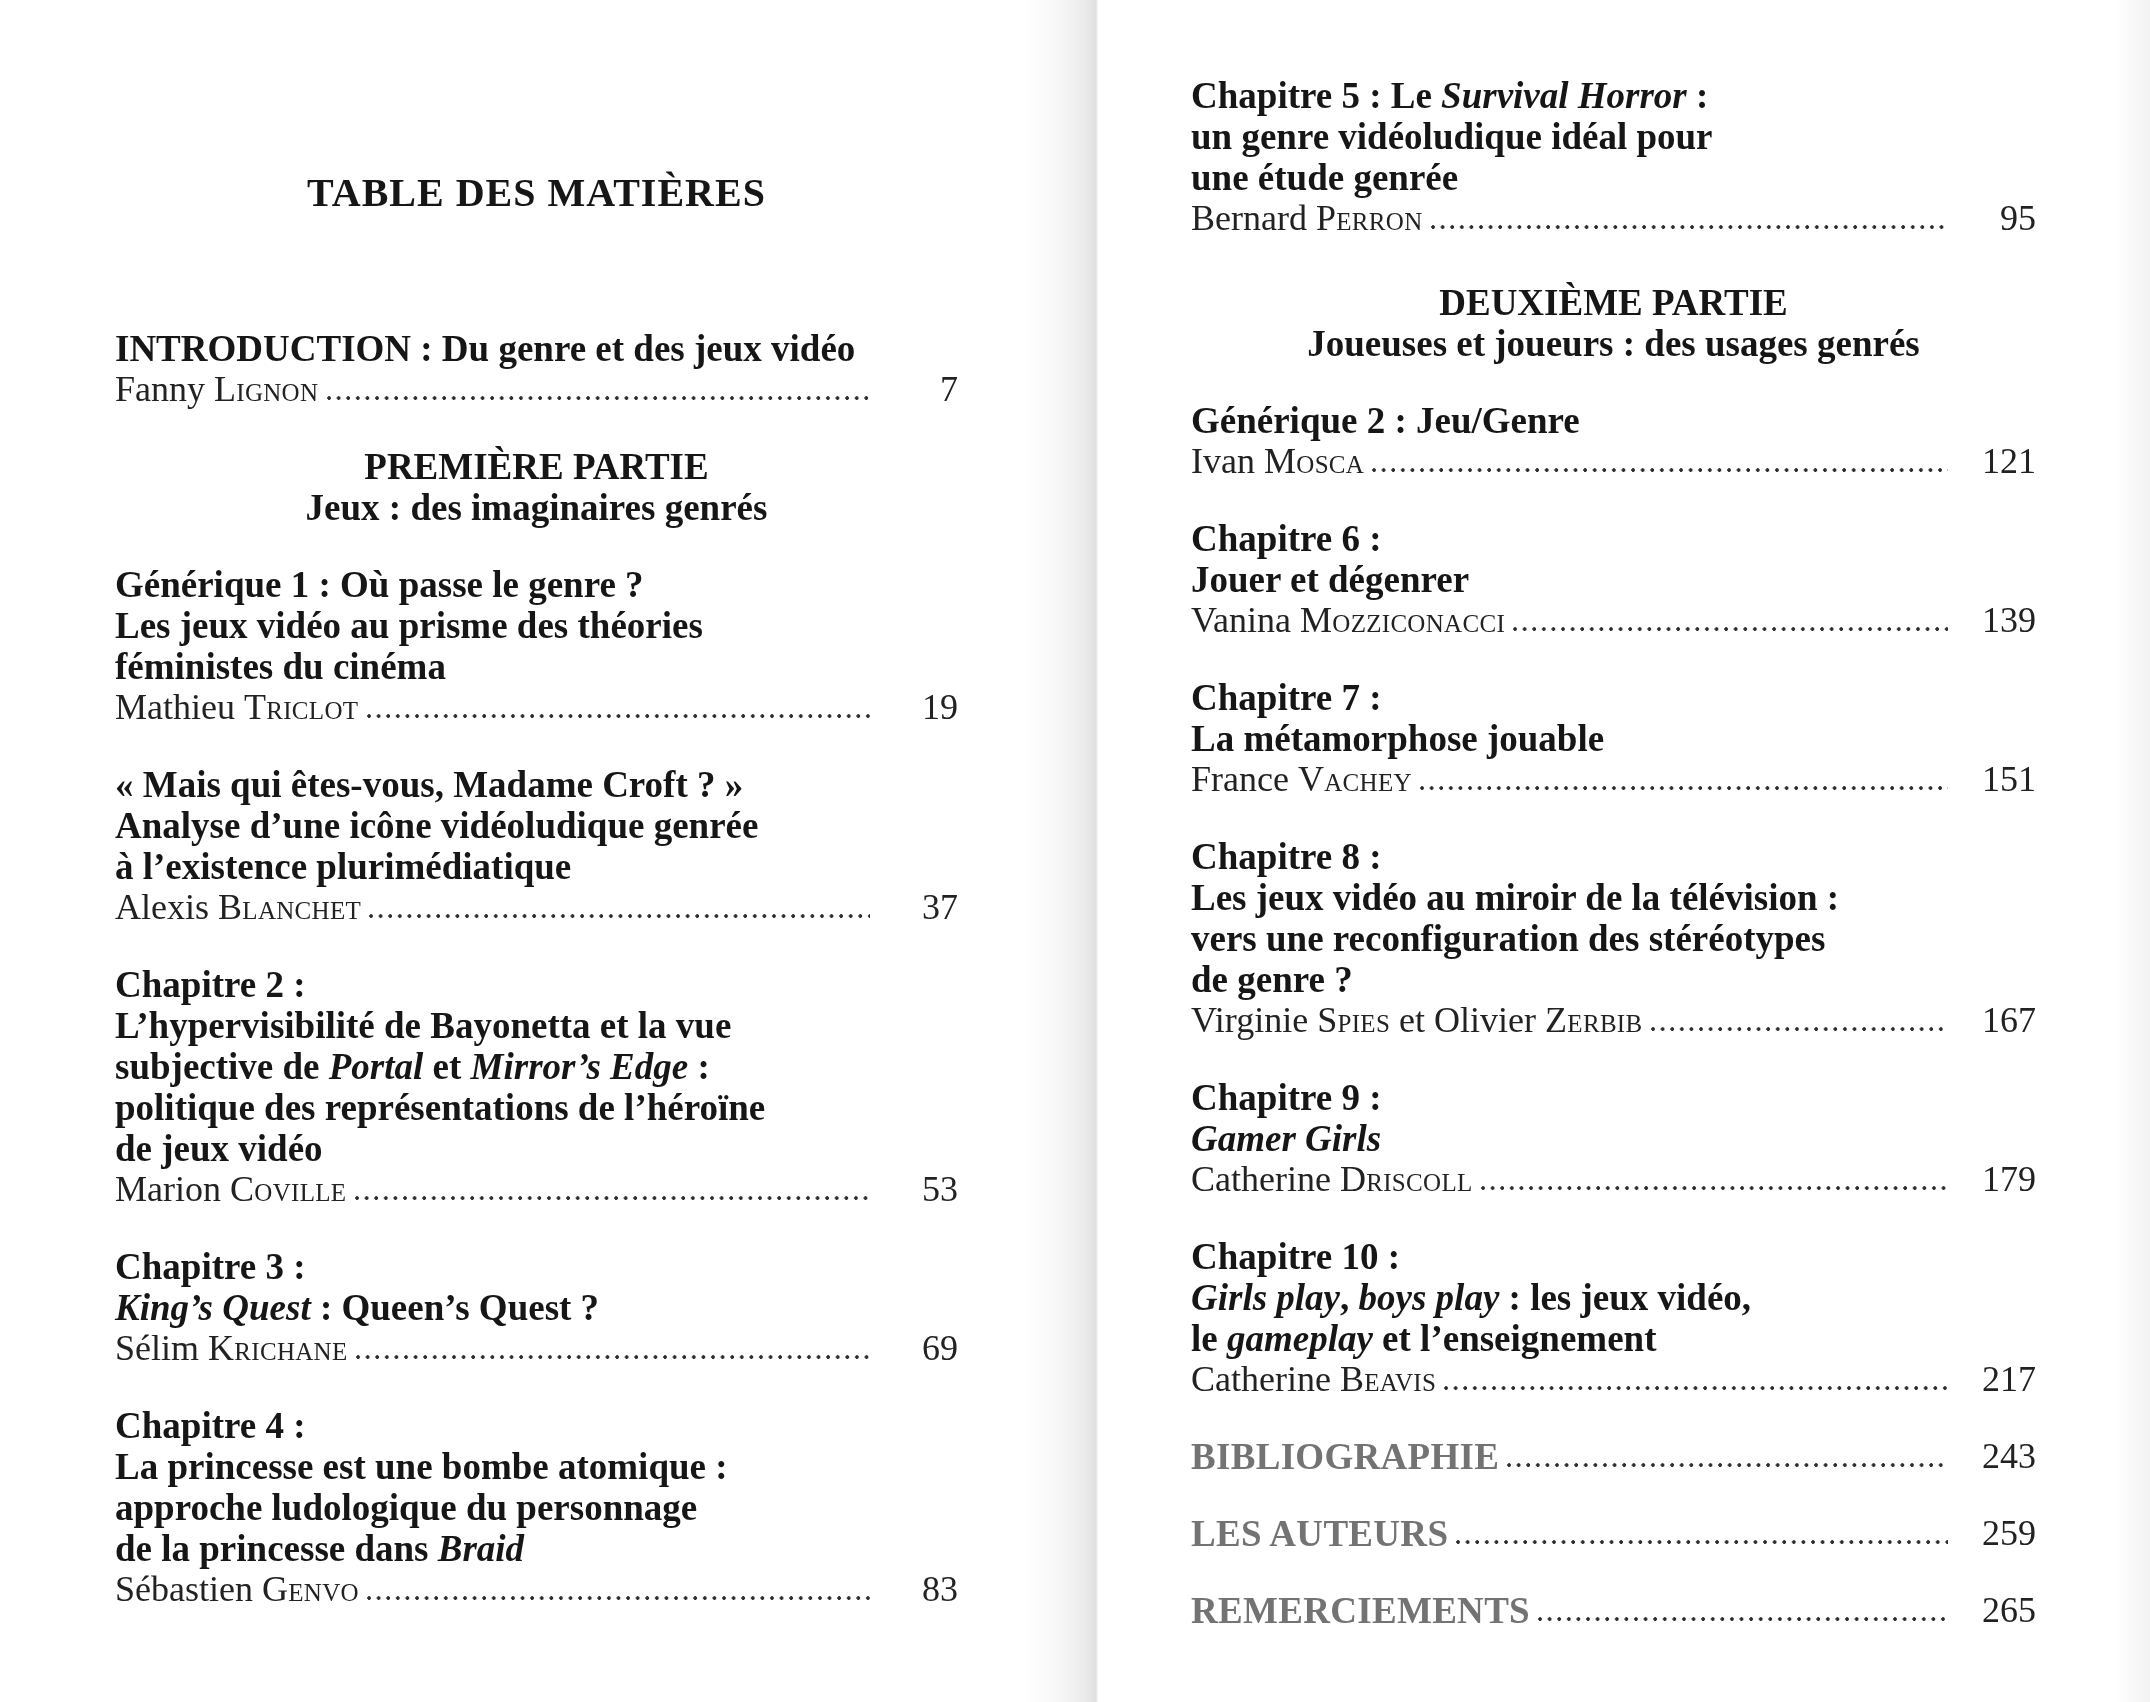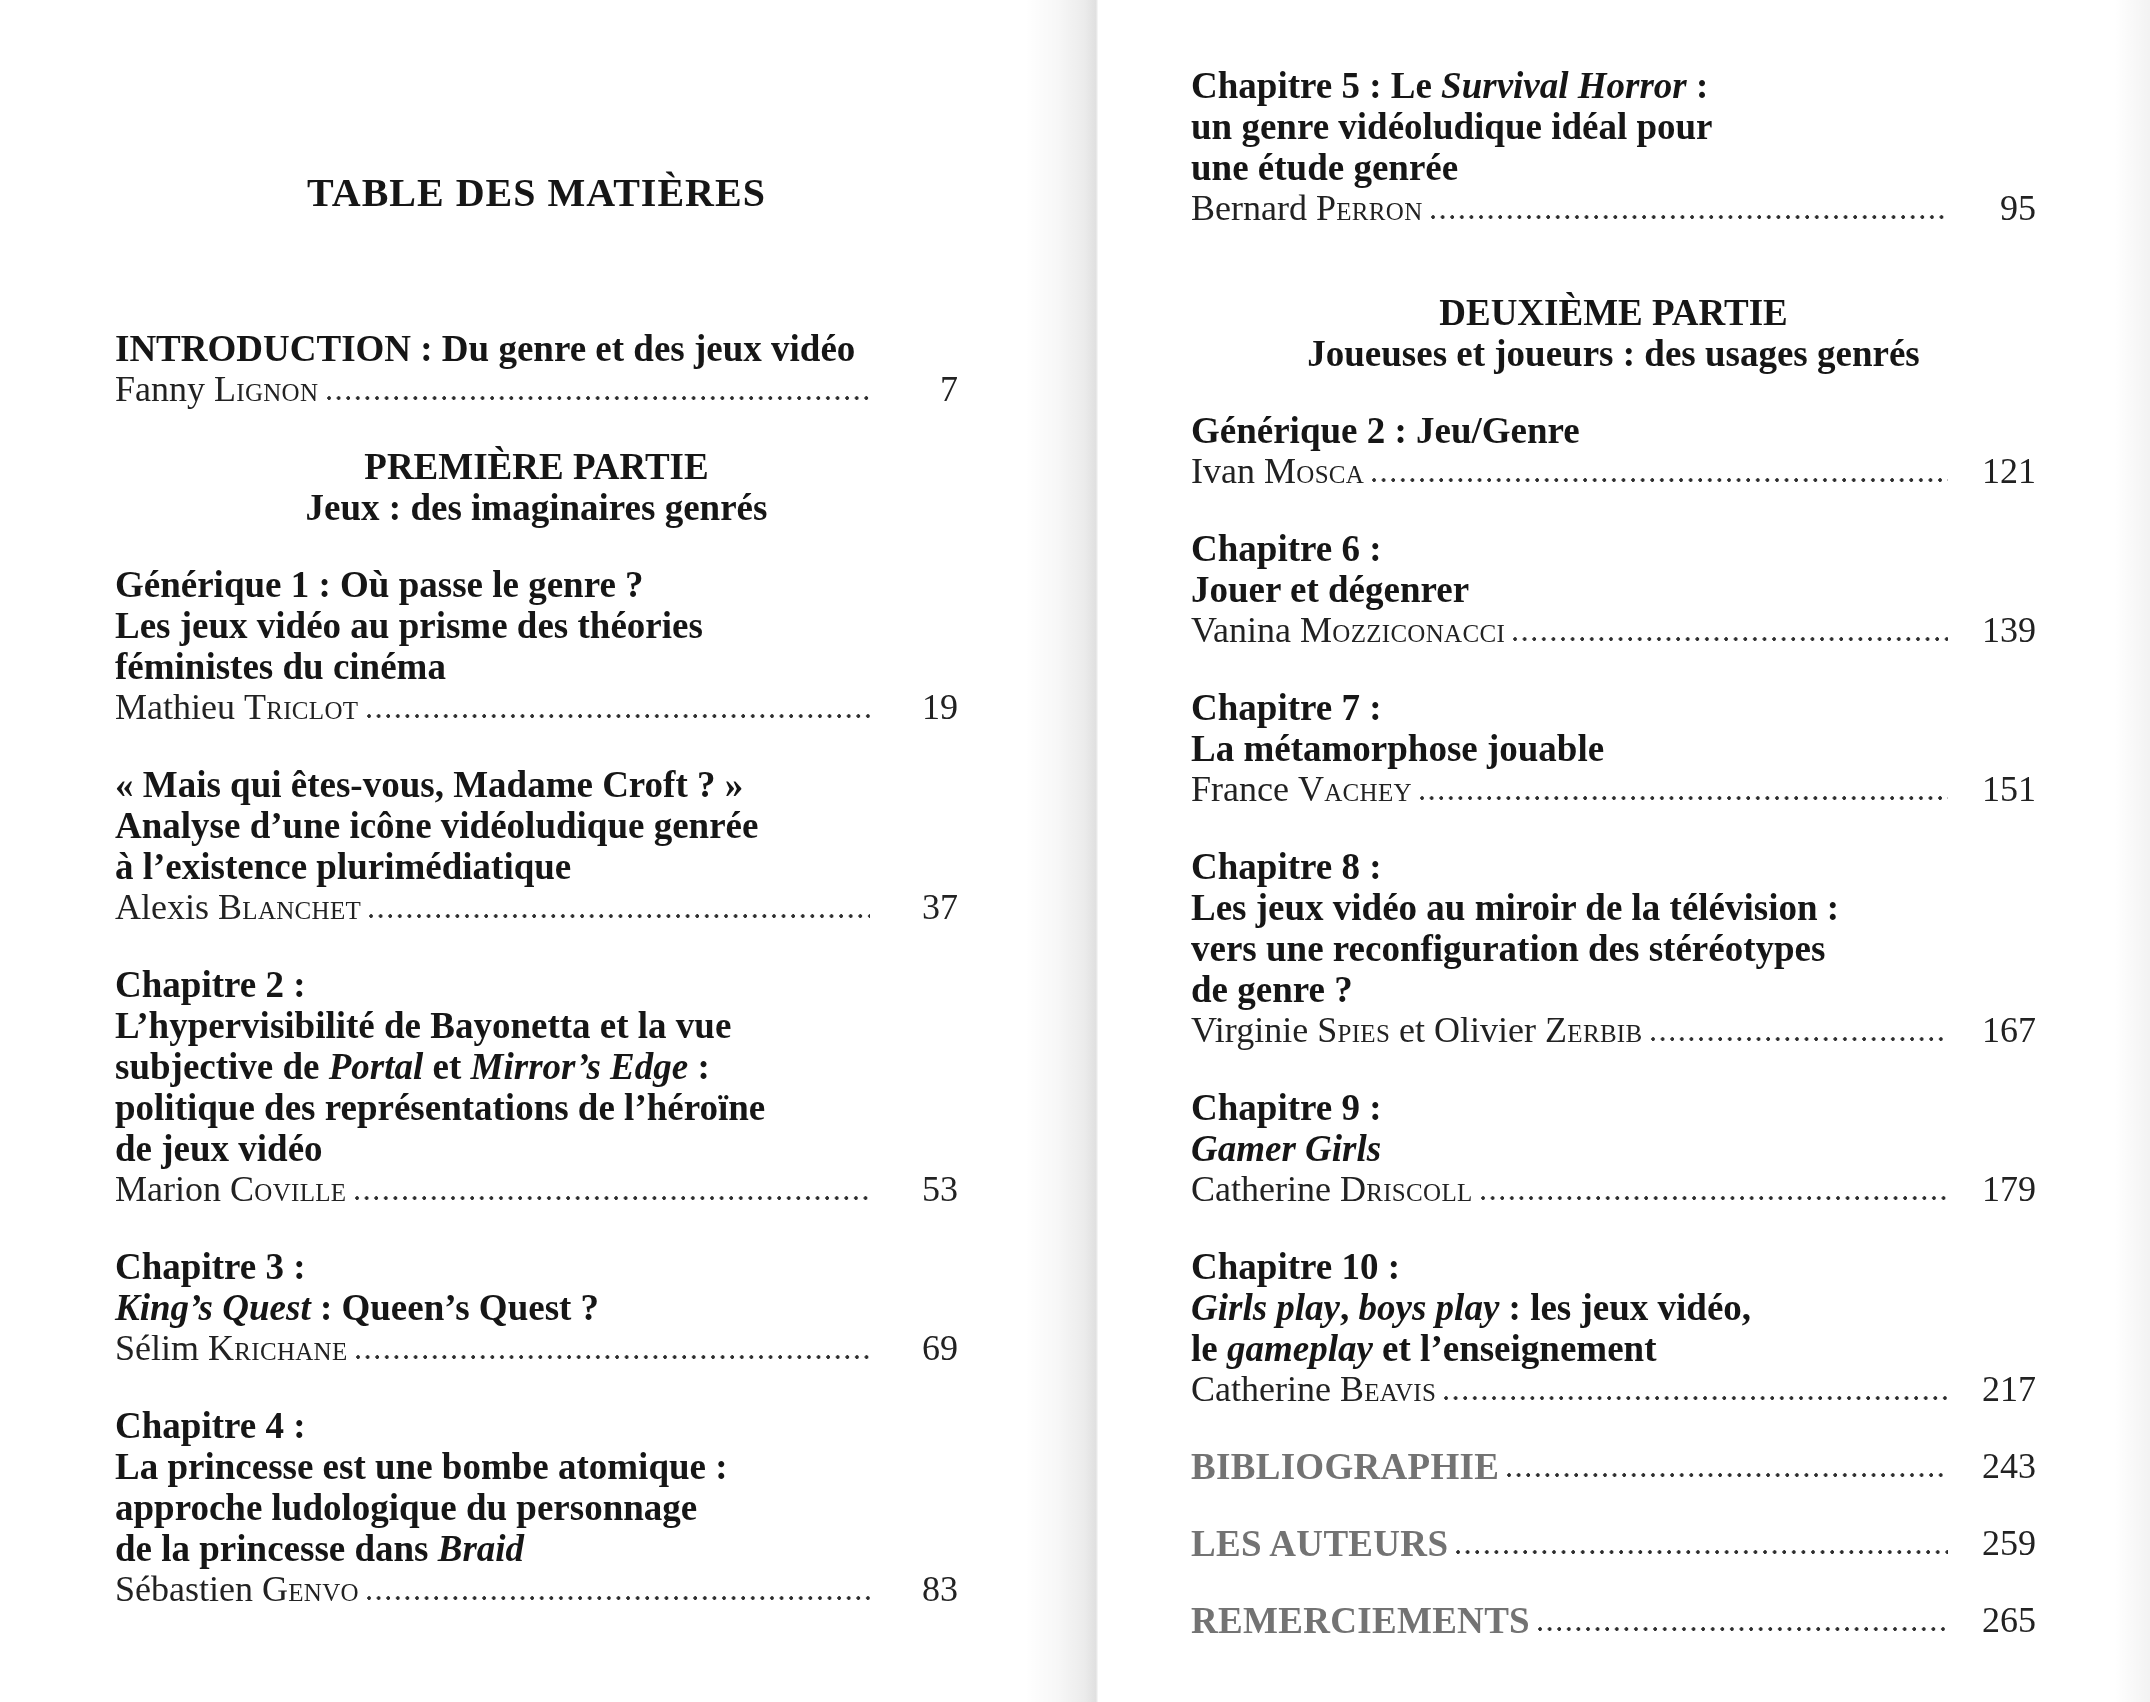--- a/index.html
+++ b/index.html
@@ -33,23 +33,23 @@
     font-size: 40px; line-height: 55px; font-weight: bold;
     text-align: center; letter-spacing: 1px;
     margin: 0 0 108px 0; color: #161616;
   }
 
   .part-heading {
     text-align: center; font-weight: bold;
     font-size: 37px; line-height: 41px;
     margin: 0 0 36px 0; color: #161616;
   }
-  .part-heading.gap-lg { margin-top: 63px; }
-
-  .toc-entry { margin: 2px 0 36px 0; }
+  .part-heading.gap-lg { margin-top: 43px; }
+
+  .toc-entry { margin: 12px 0 36px 0; }
 
   .heading-line {
     font-weight: bold; font-size: 37px; line-height: 41px;
     color: #161616; white-space: nowrap;
   }
 
   .leader-row {
     display: flex; align-items: center;
     font-size: 36px; line-height: 41px; color: #222222;
   }

